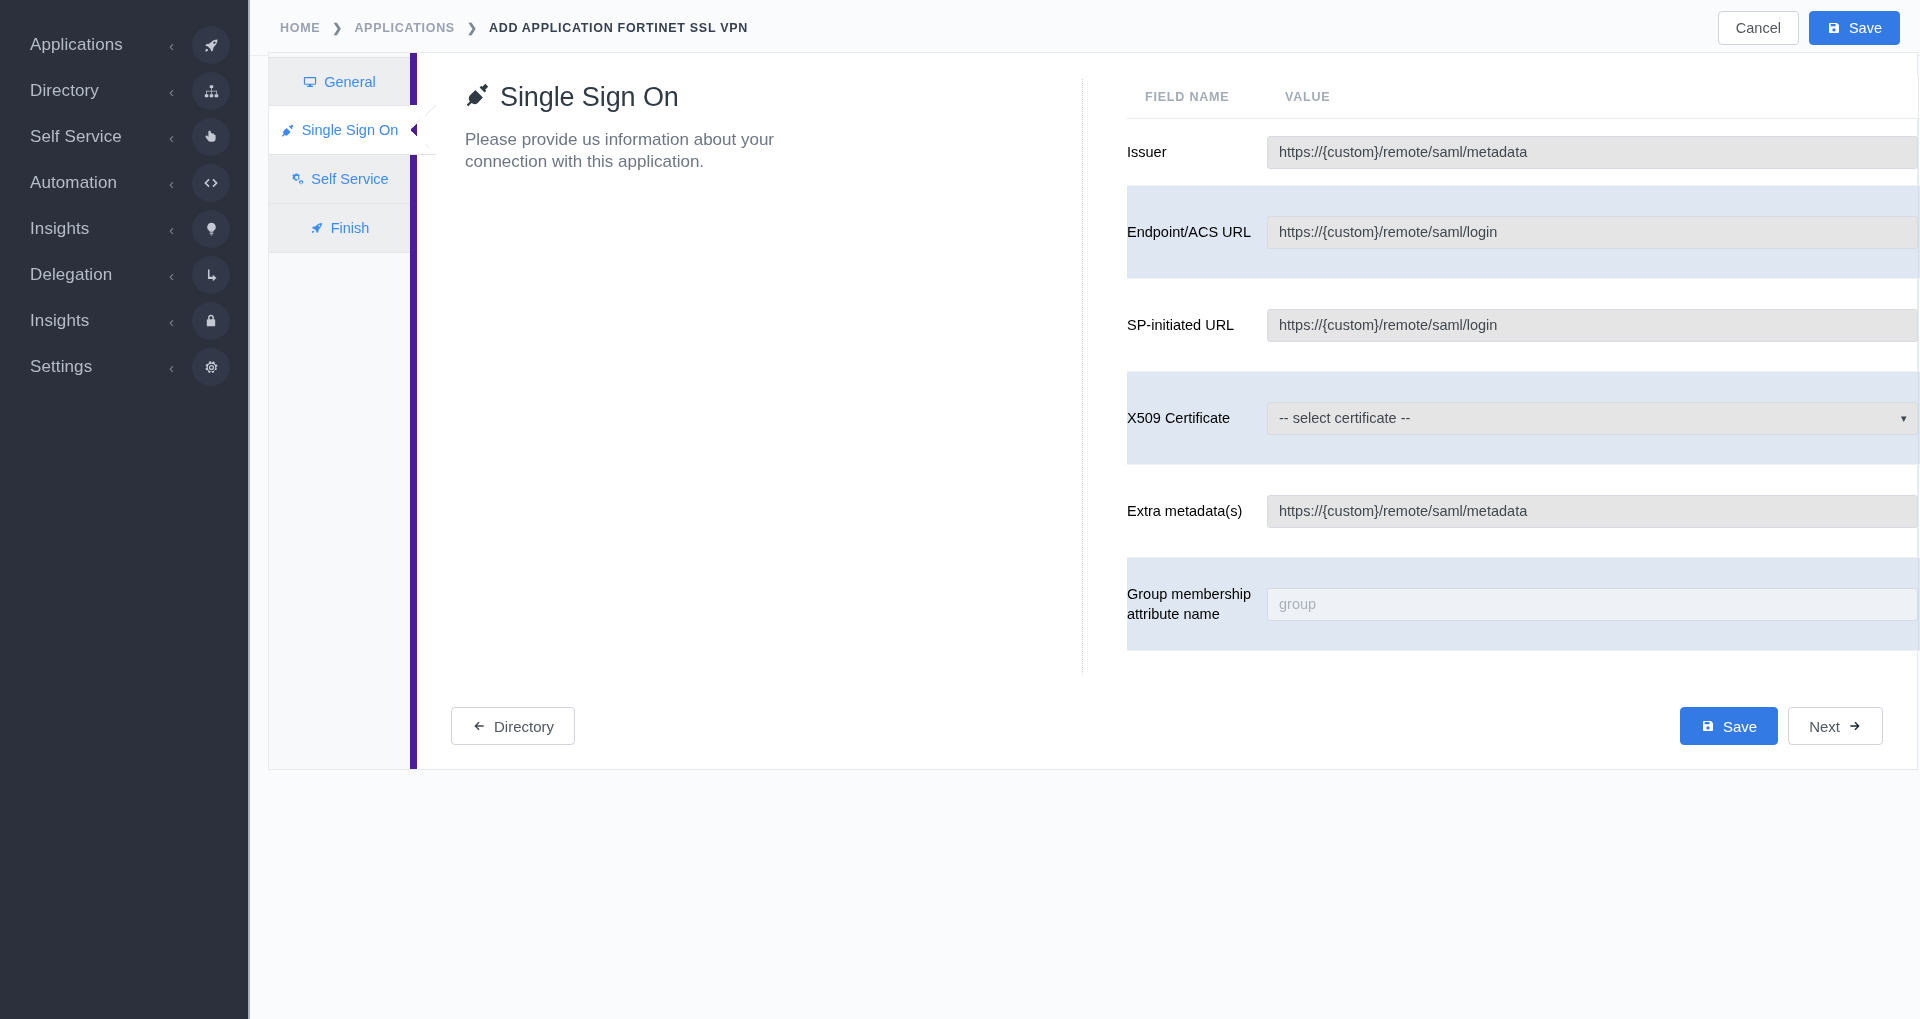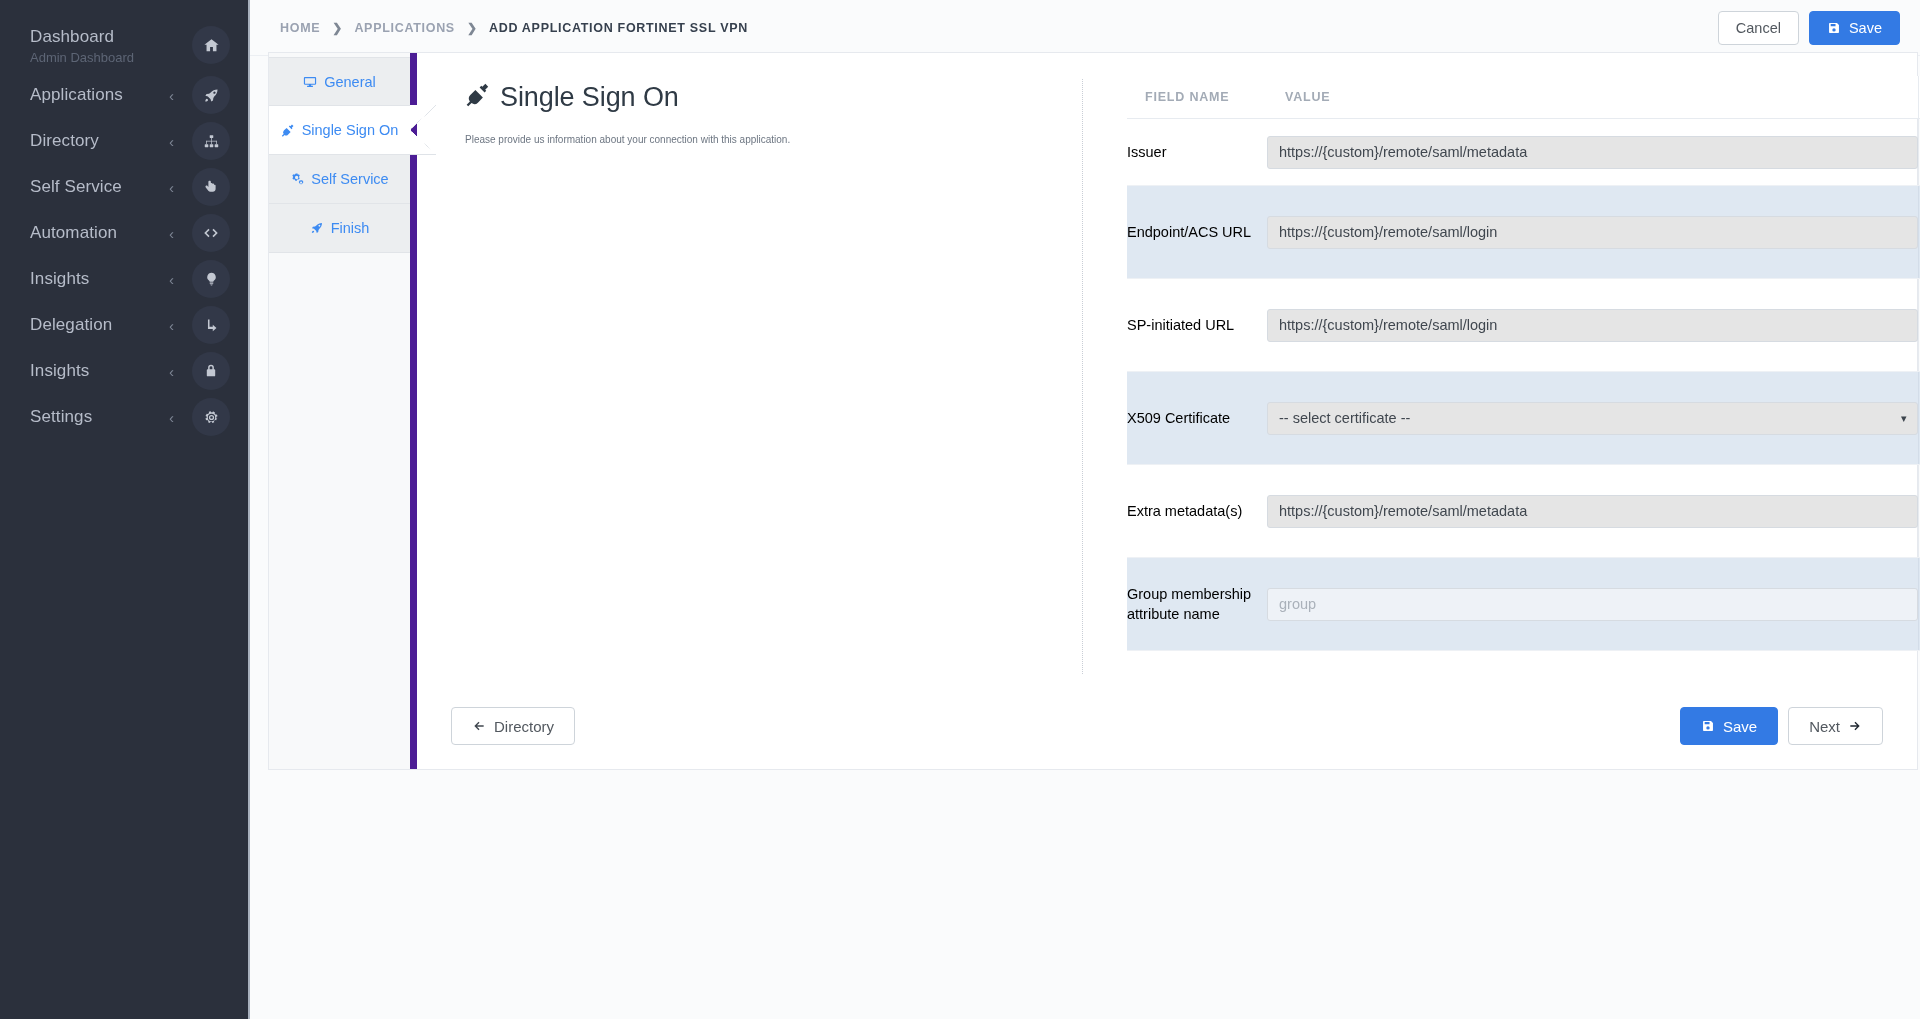--- a/index.html
+++ b/index.html
@@ -212,21 +212,21 @@
     font-size: 27px;
     color: #2f3a45;
     font-weight: 400;
     display: flex;
     align-items: center;
     gap: 9px;
     letter-spacing: -0.1px;
   }
   .sso-desc {
     margin-top: 15px;
-    font-size: 10px;
+    font-size: 17px;
     line-height: 22px;
     color: #6d7682;
     max-width: 370px;
   }
   .vdivider {
     position: absolute;
     left: 665px;
     top: 26px;
     height: 595px;
     border-left: 1px dotted #c9ced6;
@@ -314,31 +314,20 @@
   .btn-lg { height: 38px; padding: 0 20px; font-size: 15px; border-radius: 4px; }
 
 </style>
 </head>
 <body>
 
 <div id="app">
 
   <nav class="sidebar">
 
-    <div class="nav-item first">
-      <div class="nav-text-wrap">
-        <span class="nav-label">Dashboard</span>
-        <span class="nav-sub">Admin Dashboard</span>
-      </div>
-      <span class="nav-ico">
-        <svg width="17" height="17" viewBox="0 0 24 24">
-            <path class="gl" d="M12 3 2 11h3v9h5v-6h4v6h5v-9h3L12 3z"></path>
-          </svg>
-      </span>
-    </div>
 
     <div class="nav-item">
       <div class="nav-text-wrap">
         <span class="nav-label">Applications</span>
       </div>
       <span class="nav-chev">‹</span>
       <span class="nav-ico">
         <svg width="17" height="17" viewBox="0 0 24 24">
             <path class="gl" d="M20.5 3.5c-4 0-7.3 1.6-9.6 4.4L8.6 9.4 5 9.9l-1.6 2.5 3.6 1 .2.2 3.2 3.2.2.2 1 3.6 2.5-1.6.5-3.6 1.5-2.3c2.8-2.3 4.4-5.6 4.4-9.6zm-5.2 5.9a1.6 1.6 0 1 1 2.2-2.2 1.6 1.6 0 0 1-2.2 2.2zM4.4 17.1c-1 1-1.2 3.5-1.2 3.5s2.5-.2 3.5-1.2a1.63 1.63 0 0 0-2.3-2.3z"></path>
           </svg>

